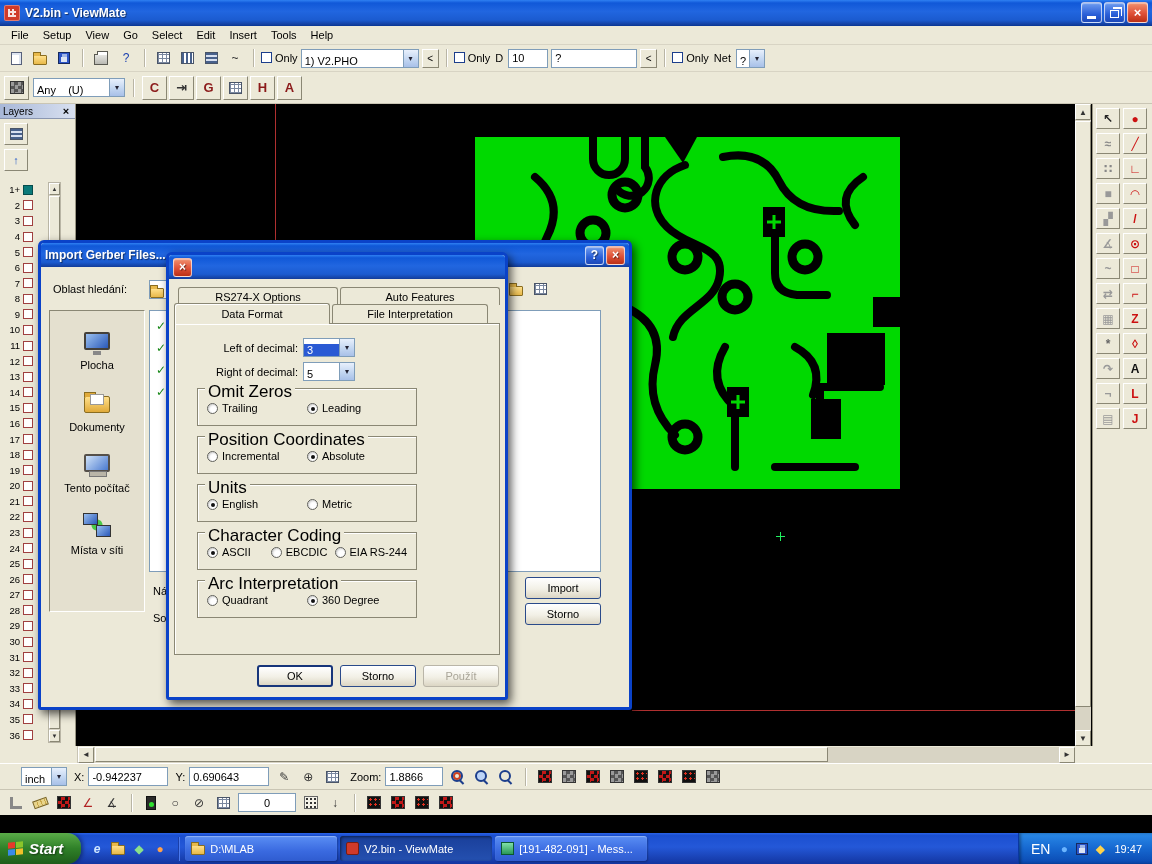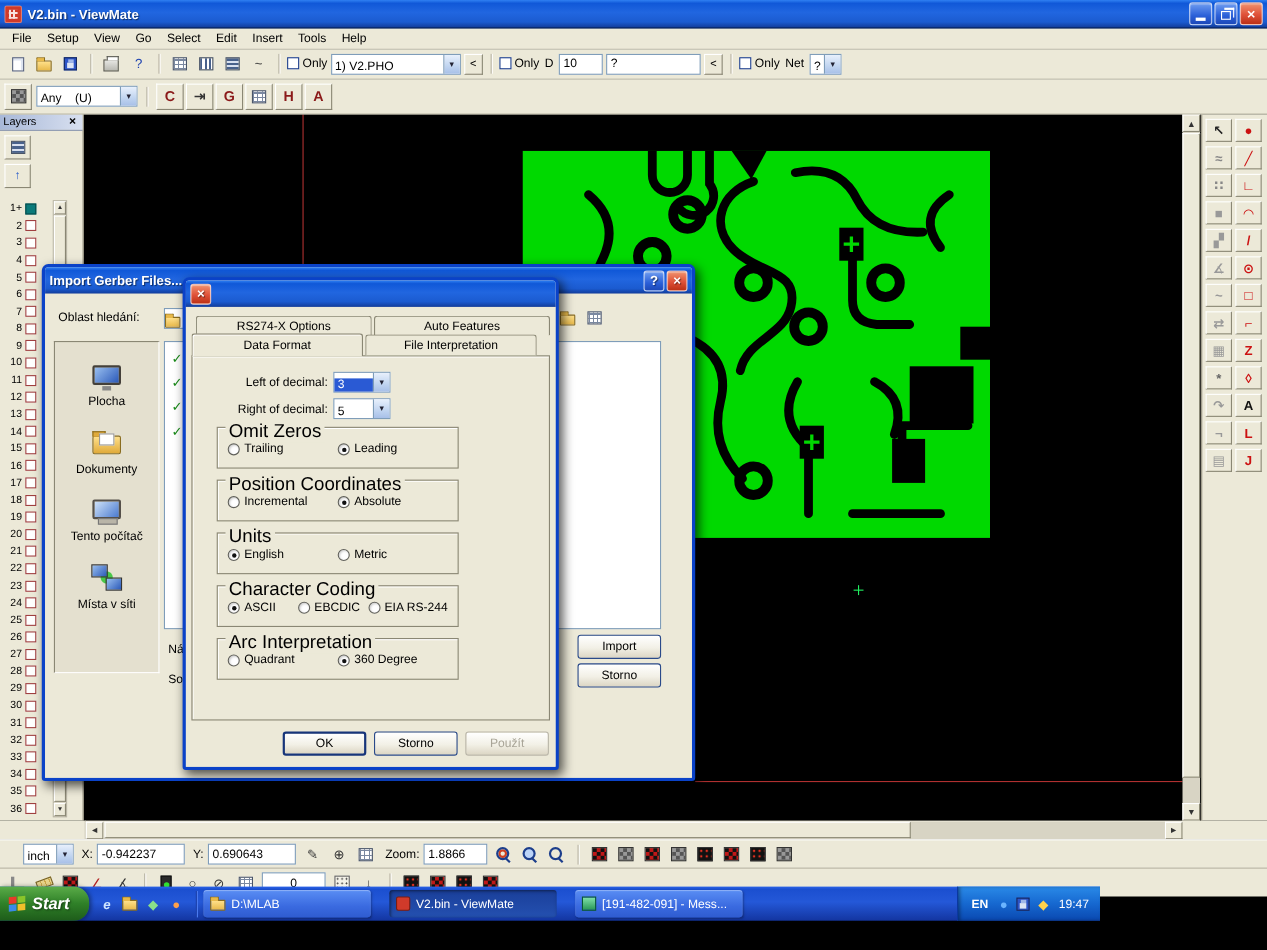--- a/index.html
+++ b/index.html
@@ -171,36 +171,36 @@
 .ggroups{position:absolute;left:22px;top:64px;width:220px;display:flex;flex-direction:column;gap:10px}
 .ggroup{position:relative;border:1px solid #8a8774;box-shadow:inset 1px 1px 0 #fff;height:38px;padding:13px 9px 0}
 .glab{position:absolute;left:7px;top:-7px;background:#ece9d8;padding:0 3px;font-size:17px}
 .gopts{display:flex}
 .opt{flex:1;display:flex;align-items:center;gap:4px;white-space:nowrap;font-size:11px}
 .radio{width:11px;height:11px;border-radius:50%;border:1px solid #60605a;background:#fff;position:relative;box-shadow:inset 1px 1px 2px #00000033;flex:0 0 11px}
 .radio.sel::after{content:'';position:absolute;left:3px;top:3px;width:4px;height:4px;border-radius:50%;background:#111}
 .dlg-buttons{position:absolute;top:386px;right:6px;display:flex;gap:7px}
 
 
-.taskbar{position:absolute;left:0;top:806px;width:1000px;height:31px;background:linear-gradient(180deg,#2a63e8 0%,#1b4fd0 8%,#2458d8 45%,#1335a0 100%);display:flex;align-items:center;z-index:50}
+.taskbar{position:absolute;left:0;top:833px;width:1152px;height:31px;background:linear-gradient(180deg,#2a63e8 0%,#1b4fd0 8%,#2458d8 45%,#1335a0 100%);display:flex;align-items:center;z-index:50}
 .start-btn{height:31px;padding:0 18px 0 8px;display:flex;align-items:center;gap:6px;background:linear-gradient(180deg,#5aac48 0%,#2f8028 50%,#1e5c1a 100%);border-radius:0 14px 14px 0;box-shadow:2px 0 4px #00000066;color:#fff}
 .start-text{font-size:15px;font-weight:bold;font-style:italic;text-shadow:1px 1px 2px #00000088}
 .flag{display:grid;grid-template-columns:7px 7px;grid-auto-rows:6px;gap:1px;transform:skewY(-6deg)}
 .flag i{display:block}
 .flag i:nth-child(1){background:#e83a2a}.flag i:nth-child(2){background:#8ac52a}
 .flag i:nth-child(3){background:#3a8ae8}.flag i:nth-child(4){background:#f0c02a}
 .qlaunch{display:flex;gap:3px;padding:0 7px;align-items:center}
 .qlaunch .ticon{width:18px;height:18px;font-weight:bold;font-style:italic}
 .tb-sep{width:2px;height:24px;background:#1a3fa8;border-right:1px solid #4a7af0;margin:0 2px}
-.tb-buttons{display:flex;gap:17px;flex:1;align-items:flex-start;padding-left:3px}
+.tb-buttons{display:flex;gap:3px;flex:1;align-items:flex-start;padding-left:3px}
 .twbtn{width:152px;height:25px;border-radius:3px;background:linear-gradient(180deg,#5a8ef4,#3a6ae0 60%,#2f5cd0);box-shadow:inset 0 1px 1px #ffffff55,1px 1px 2px #00000044;display:flex;align-items:center;gap:5px;padding:0 6px;color:#fff}
 .twbtn.active{background:linear-gradient(180deg,#1a3f9a,#2450b0);box-shadow:inset 1px 1px 3px #00000088}
 .tblabel{font-size:11px;overflow:hidden;white-space:nowrap;text-overflow:ellipsis}
 .tray{display:flex;align-items:center;gap:6px;height:31px;padding:0 10px 0 12px;margin-left:auto;background:linear-gradient(180deg,#2a8ae8 0%,#1668d0 50%,#0a48b0 100%);border-left:1px solid #0a38a0;box-shadow:inset 2px 0 3px #00000055;color:#fff}
-.tray-lang{font-size:11px;font-weight:bold}
+.tray-lang{font-size:14px;font-weight:normal}
 .tray-time{font-size:11px}
 .tray .ticon{width:16px;height:16px}
 </style>
 </head>
 <body>
 
 <div class="screen">
 
   <div class="titlebar">
     <span class="app-icon"></span>

